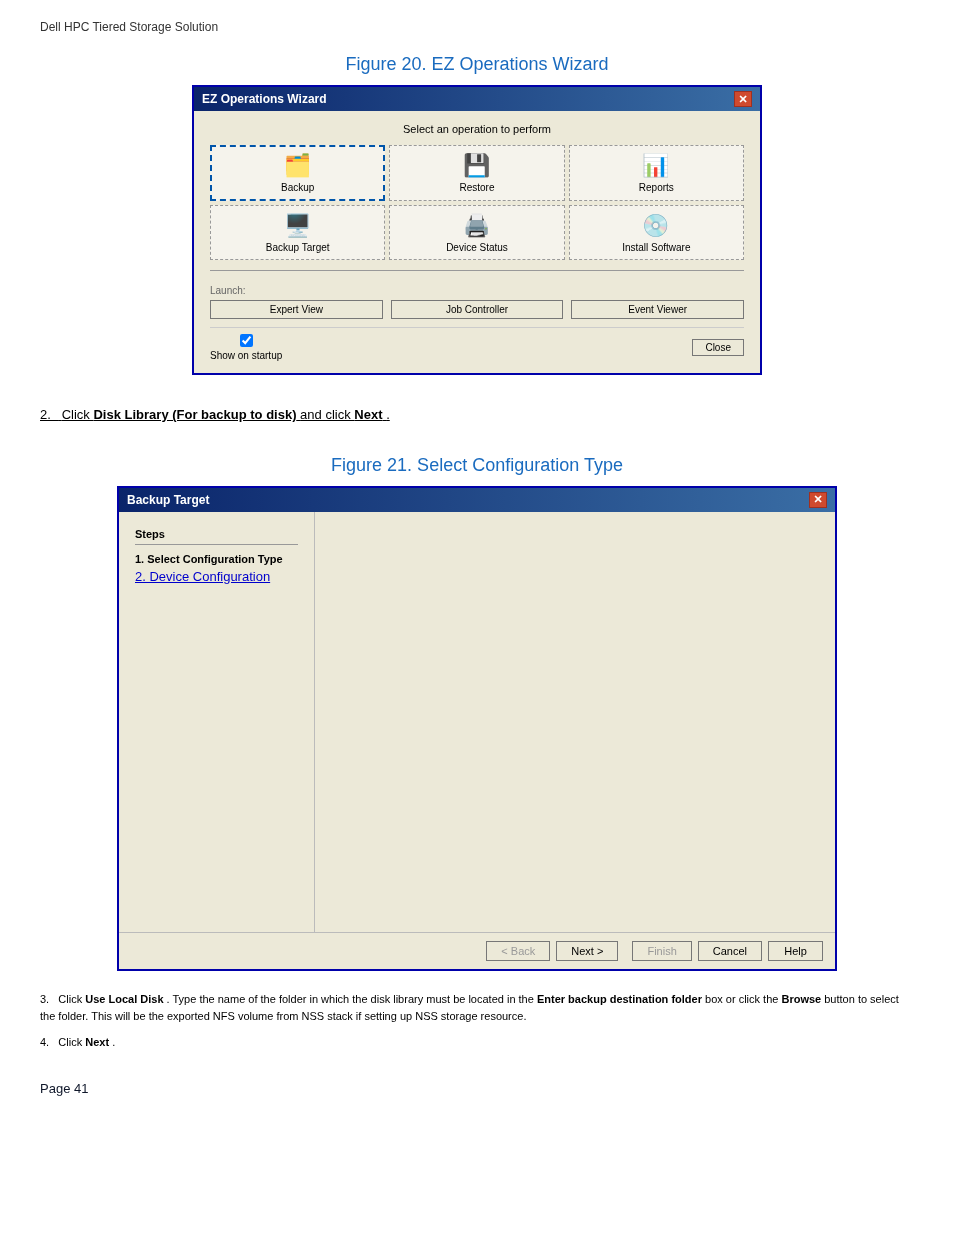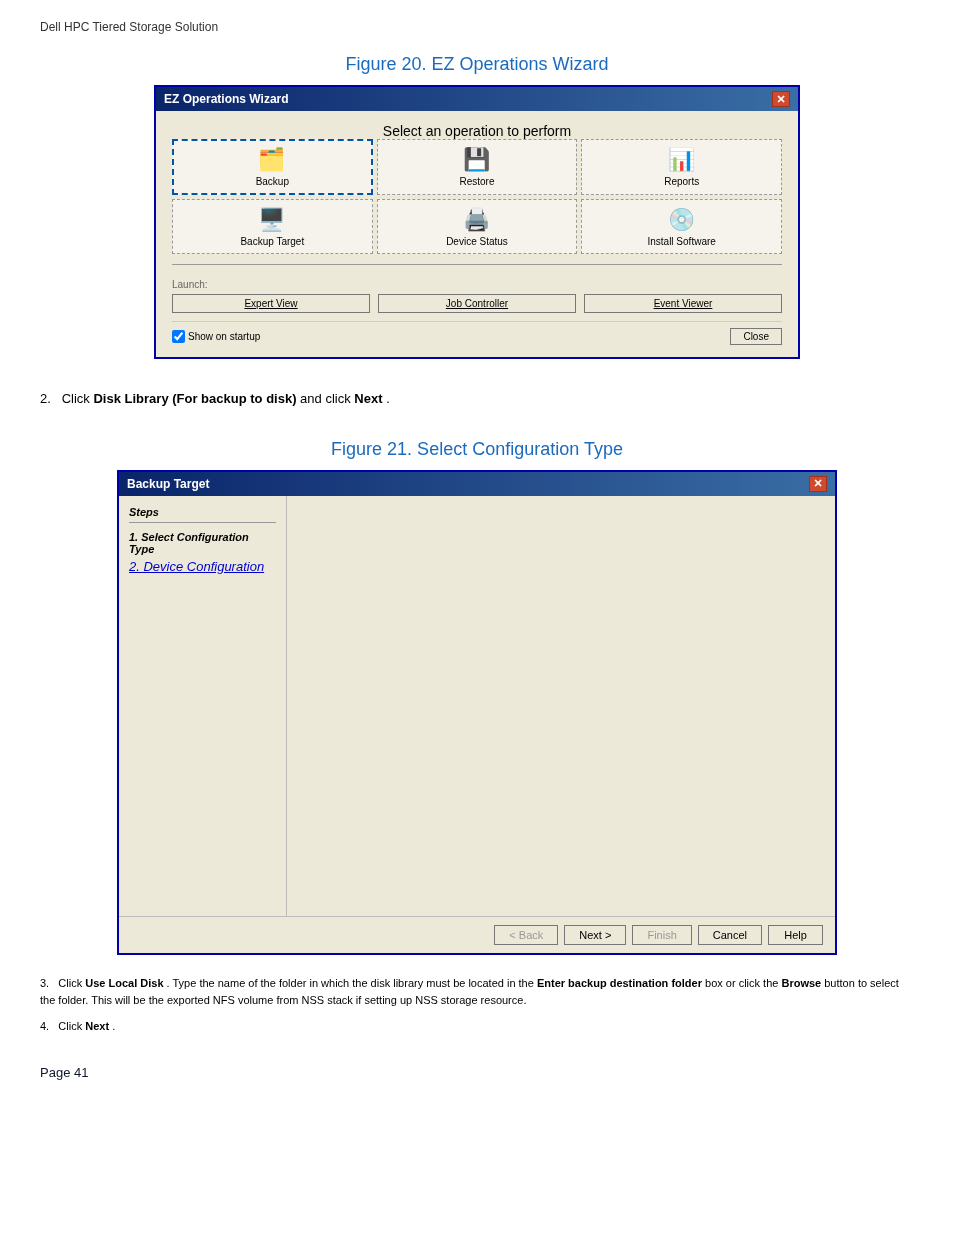--- a/index.html
+++ b/index.html
@@ -21,21 +21,21 @@
       text-align: center;
       color: #1a6bbf;
       font-size: 18px;
       margin-bottom: 10px;
       font-weight: normal;
     }
     
     .ez-window {
       border: 2px solid #0000aa;
       background: #ece9d8;
-      width: 646px;
+      width: 570px;
       margin: 0 auto 20px auto;
       font-size: 11px;
     }
     .ez-titlebar {
       background: linear-gradient(to right, #0a246a, #3a6ea5);
       color: white;
       padding: 4px 8px;
       display: flex;
       justify-content: space-between;
       align-items: center;
@@ -53,21 +53,22 @@
       justify-content: center;
       font-size: 11px;
       cursor: pointer;
       font-weight: bold;
     }
     .ez-body {
       padding: 12px 16px;
     }
     .ez-subtitle {
       text-align: center;
-      font-size: 14px;
+      font-size: 11px;
+      margin-bottom: 10px;
       color: #000;
     }
     .ez-grid {
       display: grid;
       grid-template-columns: repeat(3, 1fr);
       gap: 4px;
       margin-bottom: 10px;
     }
     .ez-cell {
       border: 1px dashed #999;
@@ -109,47 +110,48 @@
       gap: 8px;
     }
     .ez-launch-btn {
       border: 1px solid #777;
       background: #ece9d8;
       padding: 3px 14px;
       font-size: 10px;
       cursor: pointer;
       flex: 1;
       text-align: center;
-      text-decoration: underline;
     }
     .ez-footer {
       display: flex;
       justify-content: space-between;
       align-items: center;
       border-top: 1px solid #ccc;
       padding-top: 6px;
     }
     .ez-checkbox {
       display: flex;
       align-items: center;
       gap: 3px;
       font-size: 10px;
+      flex-direction: column;
     }
     .ez-close-btn {
       border: 1px solid #777;
       background: #ece9d8;
       padding: 2px 12px;
       font-size: 10px;
       cursor: pointer;
     }
     
     .step-text {
       margin: 30px 0;
       font-size: 13px;
       line-height: 1.5;
+      text-decoration: underline;
     }
     .step-text strong {
       font-weight: bold;
     }
     
     .bt-window {
       border: 2px solid #0000aa;
       background: #ece9d8;
       width: 720px;
       margin: 0 auto 20px auto;
@@ -163,25 +165,24 @@
       justify-content: space-between;
       align-items: center;
       font-size: 12px;
       font-weight: bold;
     }
     .bt-body {
       display: flex;
       min-height: 420px;
     }
     .bt-sidebar {
-      width: 168px;
+      width: 196px;
       border-right: 1px solid #bbb;
-      padding: 10px;
-      background: #ece9d8;
-      font-style: italic;
+      padding: 16px;
+      background: #ece9d8;
     }
     .bt-sidebar-title {
       font-weight: bold;
       font-size: 11px;
       border-bottom: 1px solid #999;
       margin-bottom: 8px;
       padding-bottom: 4px;
     }
     .bt-step-active {
       font-weight: bold;
@@ -251,20 +252,21 @@
       border: 1px solid #777;
       background: #ece9d8;
       padding: 3px 14px;
       font-size: 11px;
       cursor: pointer;
       min-width: 55px;
       text-align: center;
     }
     .bt-btn.disabled {
       color: #999;
+      margin-left: 8px;
     }
     
     .steps-text {
       margin-top: 14px;
     }
     .steps-text p {
       font-size: 11px;
       line-height: 1.6;
       margin-bottom: 8px;
     }

